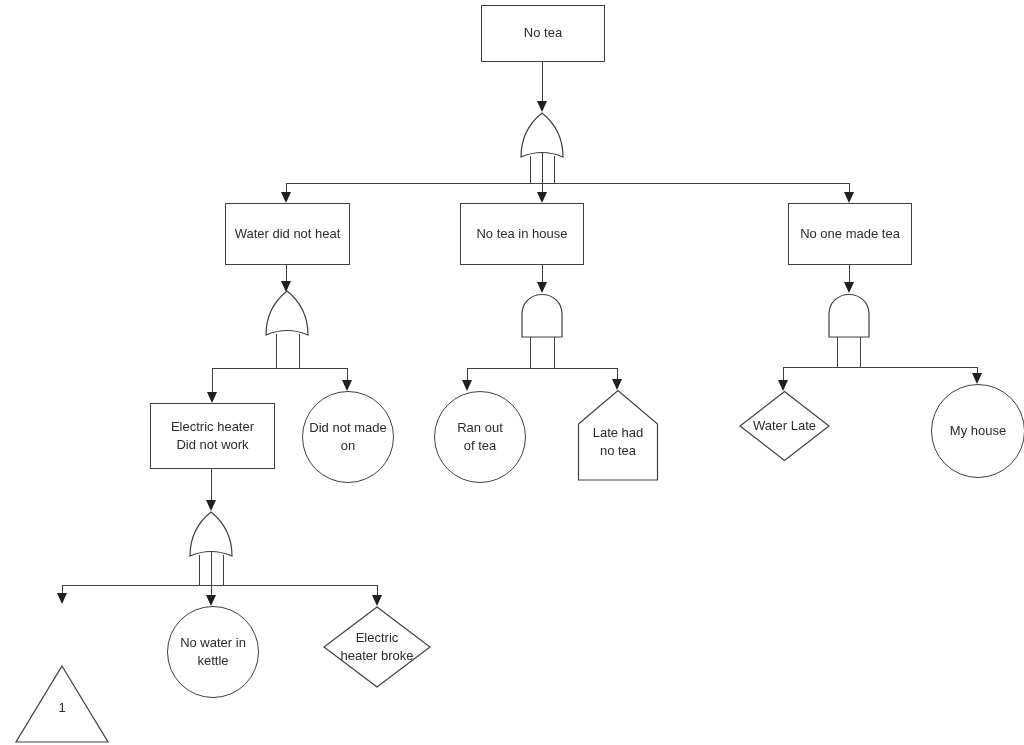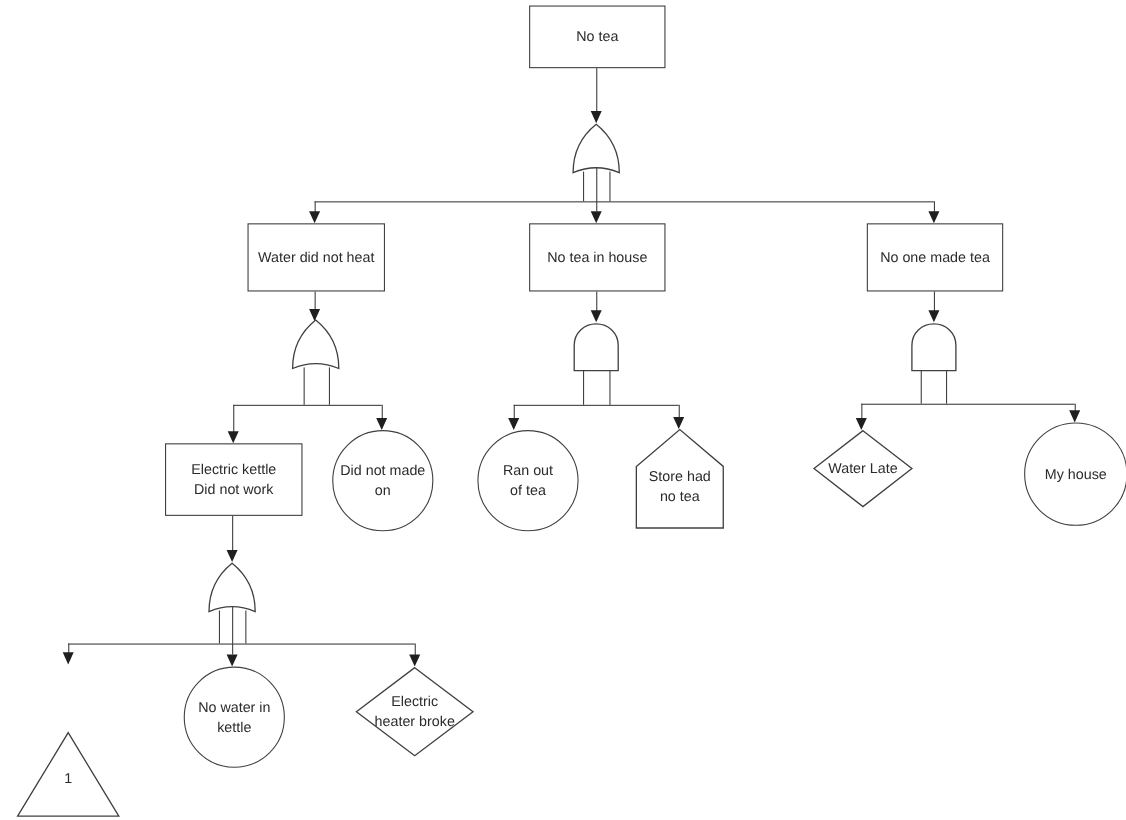--- a/index.html
+++ b/index.html
@@ -106,47 +106,47 @@
   </svg>
 
   <div class="node box" style="left:481px;top:5px;width:122px;height:55px">
     <span class="label">No tea</span>
   </div>
 
   <div class="node box" style="left:225px;top:203px;width:123px;height:60px">
     <span class="label">Water did not heat</span>
   </div>
 
-  <div class="node box" style="left:481px;top:203px;width:122px;height:60px">
+  <div class="node box" style="left:460px;top:203px;width:122px;height:60px">
     <span class="label">No tea in house</span>
   </div>
 
   <div class="node box" style="left:788px;top:203px;width:122px;height:60px">
     <span class="label">No one made tea</span>
   </div>
 
   <div class="node box" style="left:150px;top:403px;width:123px;height:64px">
-    <span class="label">Electric kettle
+    <span class="label">Electric heater
 Did not work</span>
   </div>
 
   <div class="node circle" style="left:302px;top:391px;width:90px;height:90px">
     <span class="label">Did not made on</span>
   </div>
 
   <div class="node circle" style="left:434px;top:391px;width:90px;height:90px">
     <span class="label">Ran out
 of tea</span>
   </div>
 
   <svg class="shape-svg" style="left:578px;top:390px" width="80" height="91" viewBox="0 0 80 91">
     <polygon points="0.5,34 40,0.5 79.5,34 79.5,90 0.5,90"></polygon>
   </svg>
   <div class="overlay" style="left:578px;top:412px;width:80px;height:60px">
-    <span class="label">Store had
+    <span class="label">Late had
 no tea</span>
   </div>
 
   <svg class="shape-svg" style="left:739px;top:391px" width="91" height="70" viewBox="0 0 91 70">
     <polygon points="45.5,0.5 90,35 45.5,69.5 1,35"></polygon>
   </svg>
   <div class="overlay" style="left:739px;top:391px;width:91px;height:70px">
     <span class="label">Water Late</span>
   </div>
 

